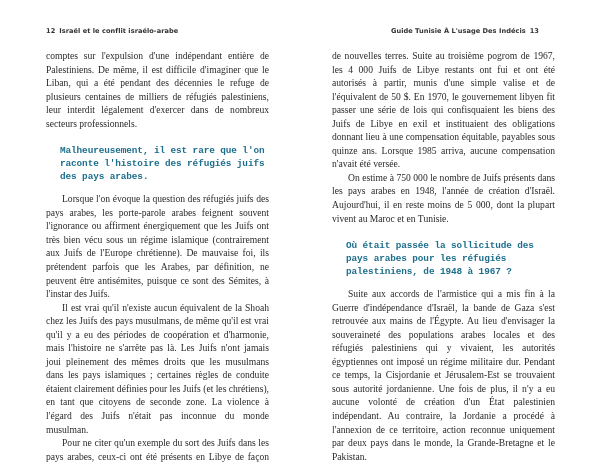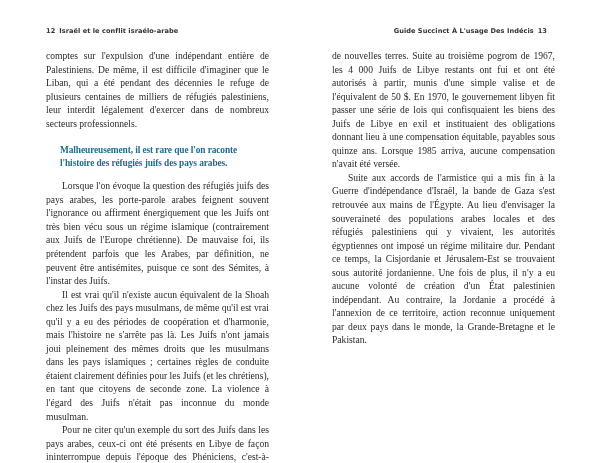--- a/index.html
+++ b/index.html
@@ -15,32 +15,32 @@
   .page.right { left: 300px; width: 300px; }
   .running-head {
     position: absolute; top: 27px;
     font-family: "DejaVu Sans", "Liberation Sans", sans-serif;
     font-size: 6.6px; font-weight: bold; color: #333;
     letter-spacing: 0.05px; white-space: nowrap;
   }
   .left .running-head { left: 46px; }
   .right .running-head { right: 45px; text-align: right; }
   .running-head .num { margin-right: 4px; }
-  .right .running-head .num { margin-right: 8px; margin-left: 4px; }
+  .right .running-head .num { margin-right: 16px; margin-left: 4px; }
   .body {
     position: absolute; top: 49px;
     font-size: 9.6px; line-height: 13.55px;
     text-align: justify; hyphens: manual;
   }
   .left .body { left: 46px; width: 223px; }
   .right .body { left: 32px; width: 223px; }
   .body p { margin: 0; text-indent: 0; }
   .body p.indent { text-indent: 16px; }
   .heading {
-    font-family: Liberation Serif, serif;
+    font-family: Liberation Mono, monospace;
     font-weight: bold; color: #1d6e8c;
     font-size: 9.4px; line-height: 13px;
     margin: 14px 0 9px 14px; text-align: left;
     letter-spacing: -0.1px;
   }
 </style>
 </head>
 <body>
 
 <div class="spread">
@@ -54,22 +54,24 @@
       <div class="heading">Malheureusement, il est rare que l'on raconte l'histoire des réfugiés juifs des pays arabes.</div>
       <p class="indent">Lorsque l'on évoque la question des réfugiés juifs des pays arabes, les porte-parole arabes feignent souvent l'ignorance ou affirment énergiquement que les Juifs ont très bien vécu sous un régime islamique (contrairement aux Juifs de l'Europe chrétienne). De mauvaise foi, ils prétendent parfois que les Arabes, par définition, ne peuvent être antisémites, puisque ce sont des Sémites, à l'instar des Juifs.</p>
       <p class="indent">Il est vrai qu'il n'existe aucun équivalent de la Shoah chez les Juifs des pays musulmans, de même qu'il est vrai qu'il y a eu des périodes de coopération et d'harmonie, mais l'histoire ne s'arrête pas là. Les Juifs n'ont jamais joui pleinement des mêmes droits que les musulmans dans les pays islamiques ; certaines règles de conduite étaient clairement définies pour les Juifs (et les chrétiens), en tant que citoyens de seconde zone. La violence à l'égard des Juifs n'était pas inconnue du monde musulman.</p>
       <p class="indent">Pour ne citer qu'un exemple du sort des Juifs dans les pays arabes, ceux-ci ont été présents en Libye de façon ininterrompue depuis l'époque des Phéniciens, c'est-à-dire, bien des siècles avant l'arrivée des Arabes de la péninsule arabique, qui ont importé l'Islam en Afrique du Nord et se sont installés — ou ont occupé ? — des terres qu'habitaient déjà les indigènes berbères, parmi d'autres.</p>
 
     </div>
   </div>
 
   <div class="page right">
     <div class="running-head">
-      <span>Guide Succinct À L'usage Des Indécis</span><span class="num">13</span>
+      <span>Guide Tunisie À L'usage Des Indécis</span><span class="num">13</span>
     </div>
     <div class="body">
       <p>de nouvelles terres. Suite au troisième pogrom de 1967, les 4 000 Juifs de Libye restants ont fui et ont été autorisés à partir, munis d'une simple valise et de l'équivalent de 50 $. En 1970, le gouvernement libyen fit passer une série de lois qui confisquaient les biens des Juifs de Libye en exil et instituaient des obligations donnant lieu à une compensation équitable, payables sous quinze ans. Lorsque 1985 arriva, aucune compensation n'avait été versée.</p>
+      <p class="indent">On estime à 750 000 le nombre de Juifs présents dans les pays arabes en 1948, l'année de création d'Israël. Aujourd'hui, il en reste moins de 5 000, dont la plupart vivent au Maroc et en Tunisie.</p>
+      <div class="heading">Où était passée la sollicitude des pays arabes pour les réfugiés palestiniens, de 1948 à 1967 ?</div>
       <p class="indent">Suite aux accords de l'armistice qui a mis fin à la Guerre d'indépendance d'Israël, la bande de Gaza s'est retrouvée aux mains de l'Égypte. Au lieu d'envisager la souveraineté des populations arabes locales et des réfugiés palestiniens qui y vivaient, les autorités égyptiennes ont imposé un régime militaire dur. Pendant ce temps, la Cisjordanie et Jérusalem-Est se trouvaient sous autorité jordanienne. Une fois de plus, il n'y a eu aucune volonté de création d'un État palestinien indépendant. Au contraire, la Jordanie a procédé à l'annexion de ce territoire, action reconnue uniquement par deux pays dans le monde, la Grande-Bretagne et le Pakistan.</p>
 
     </div>
   </div>
 
 </div>
 
 </body></html>

